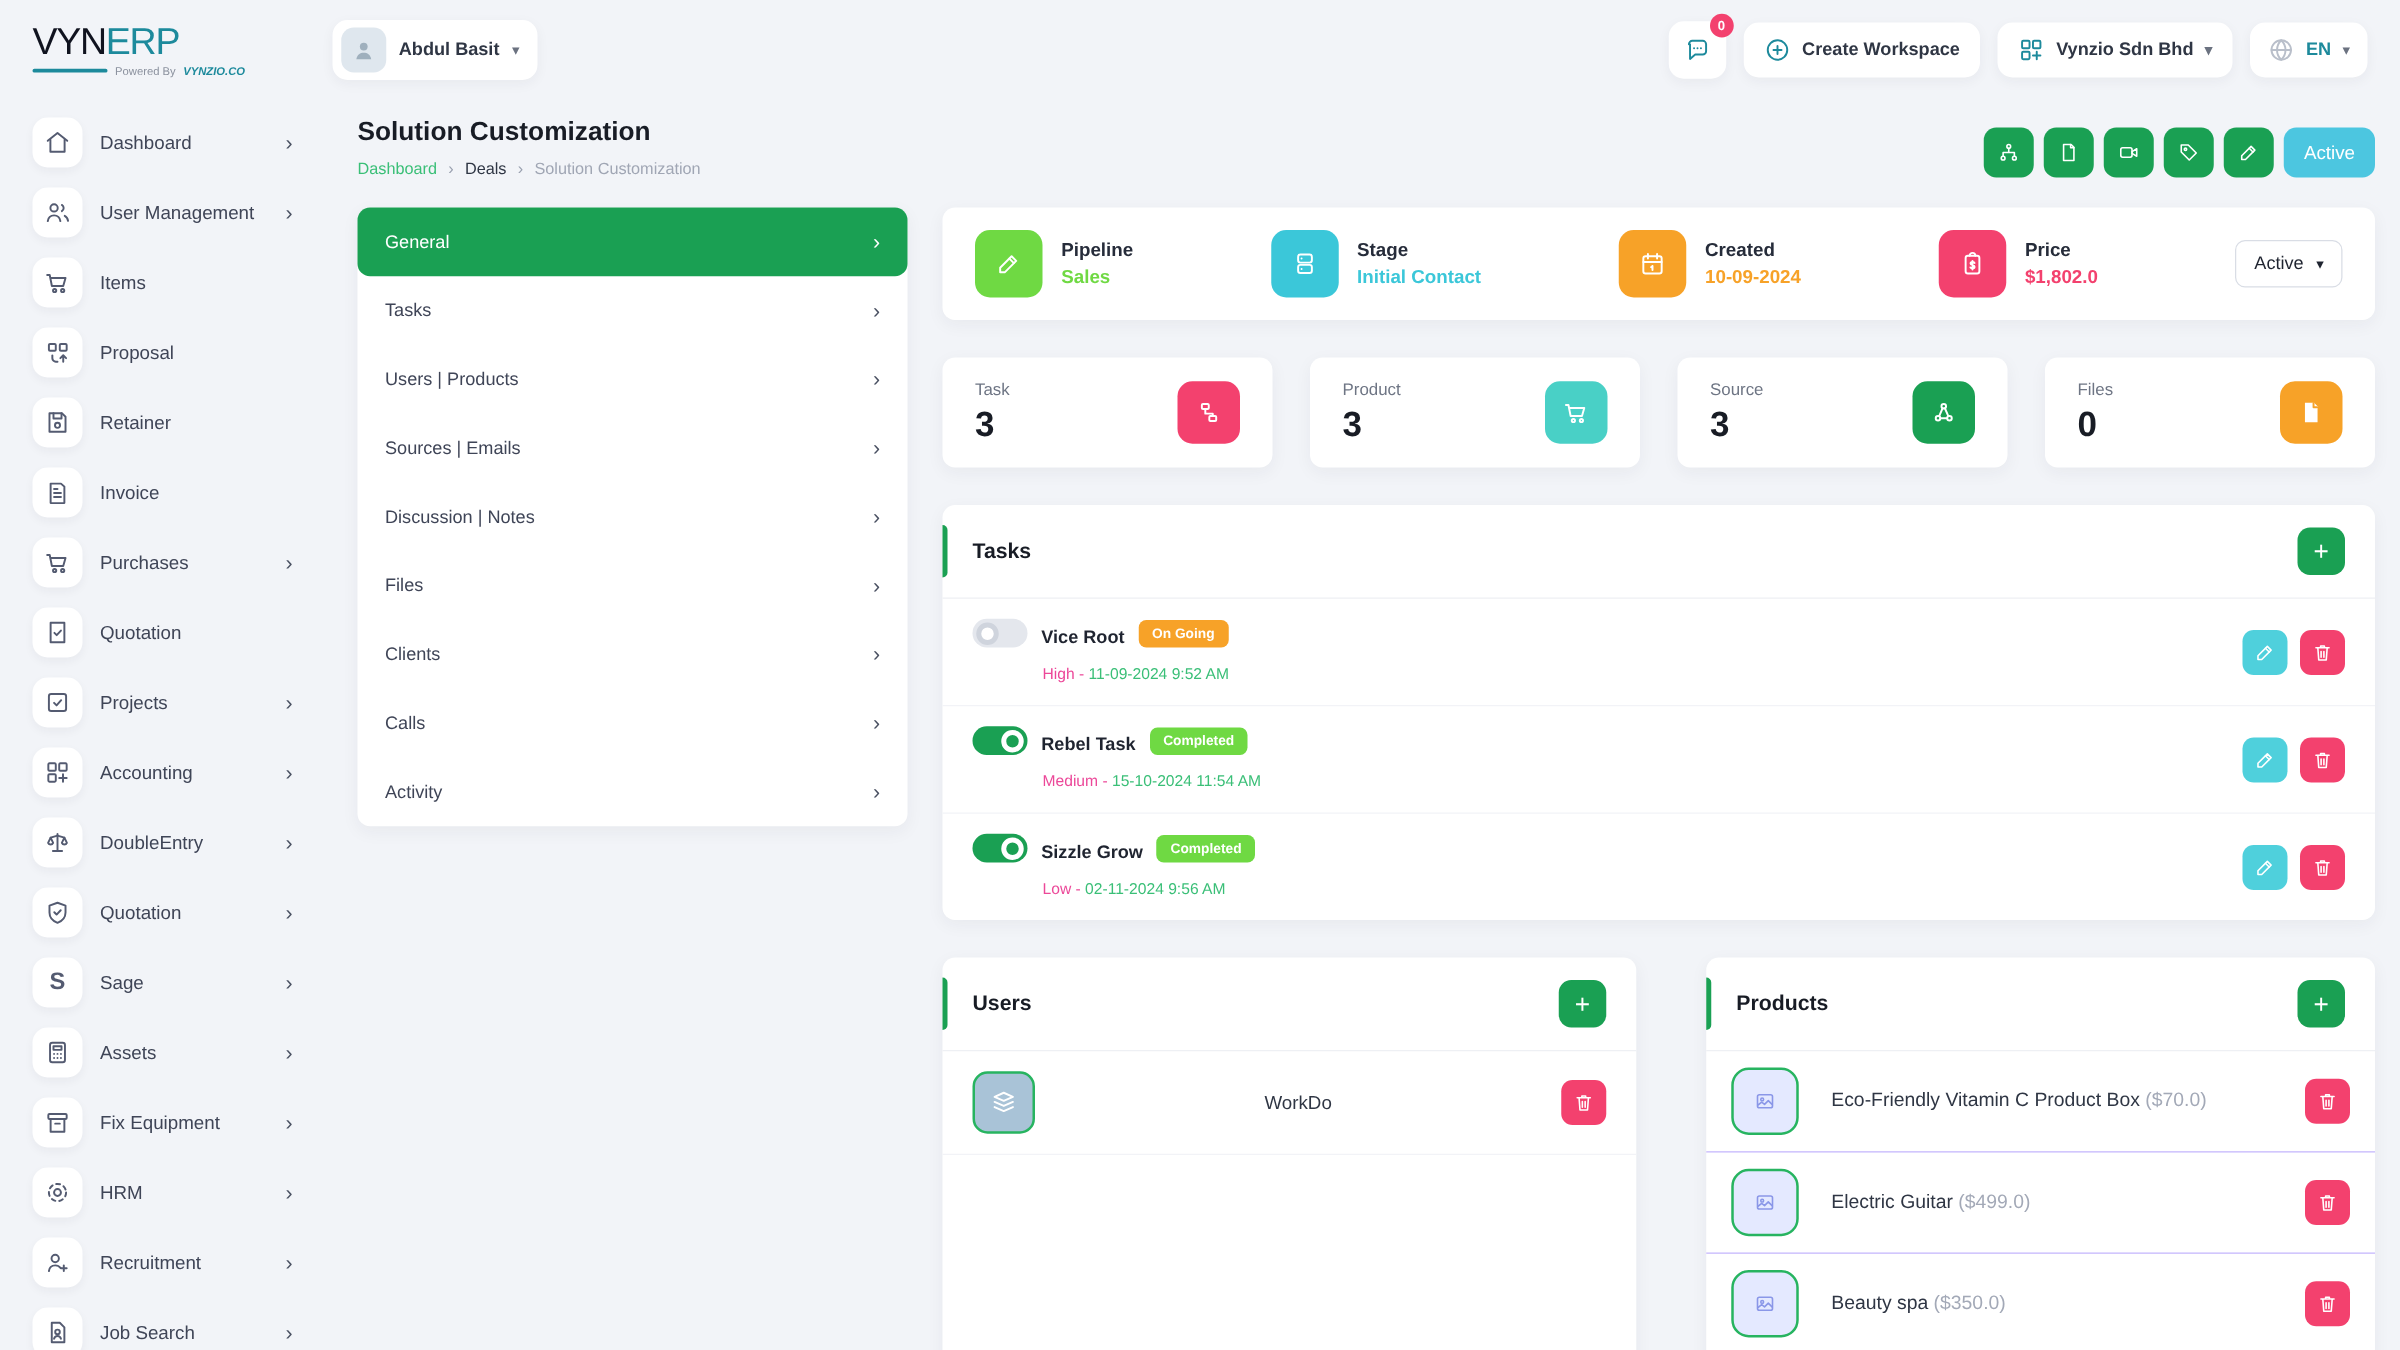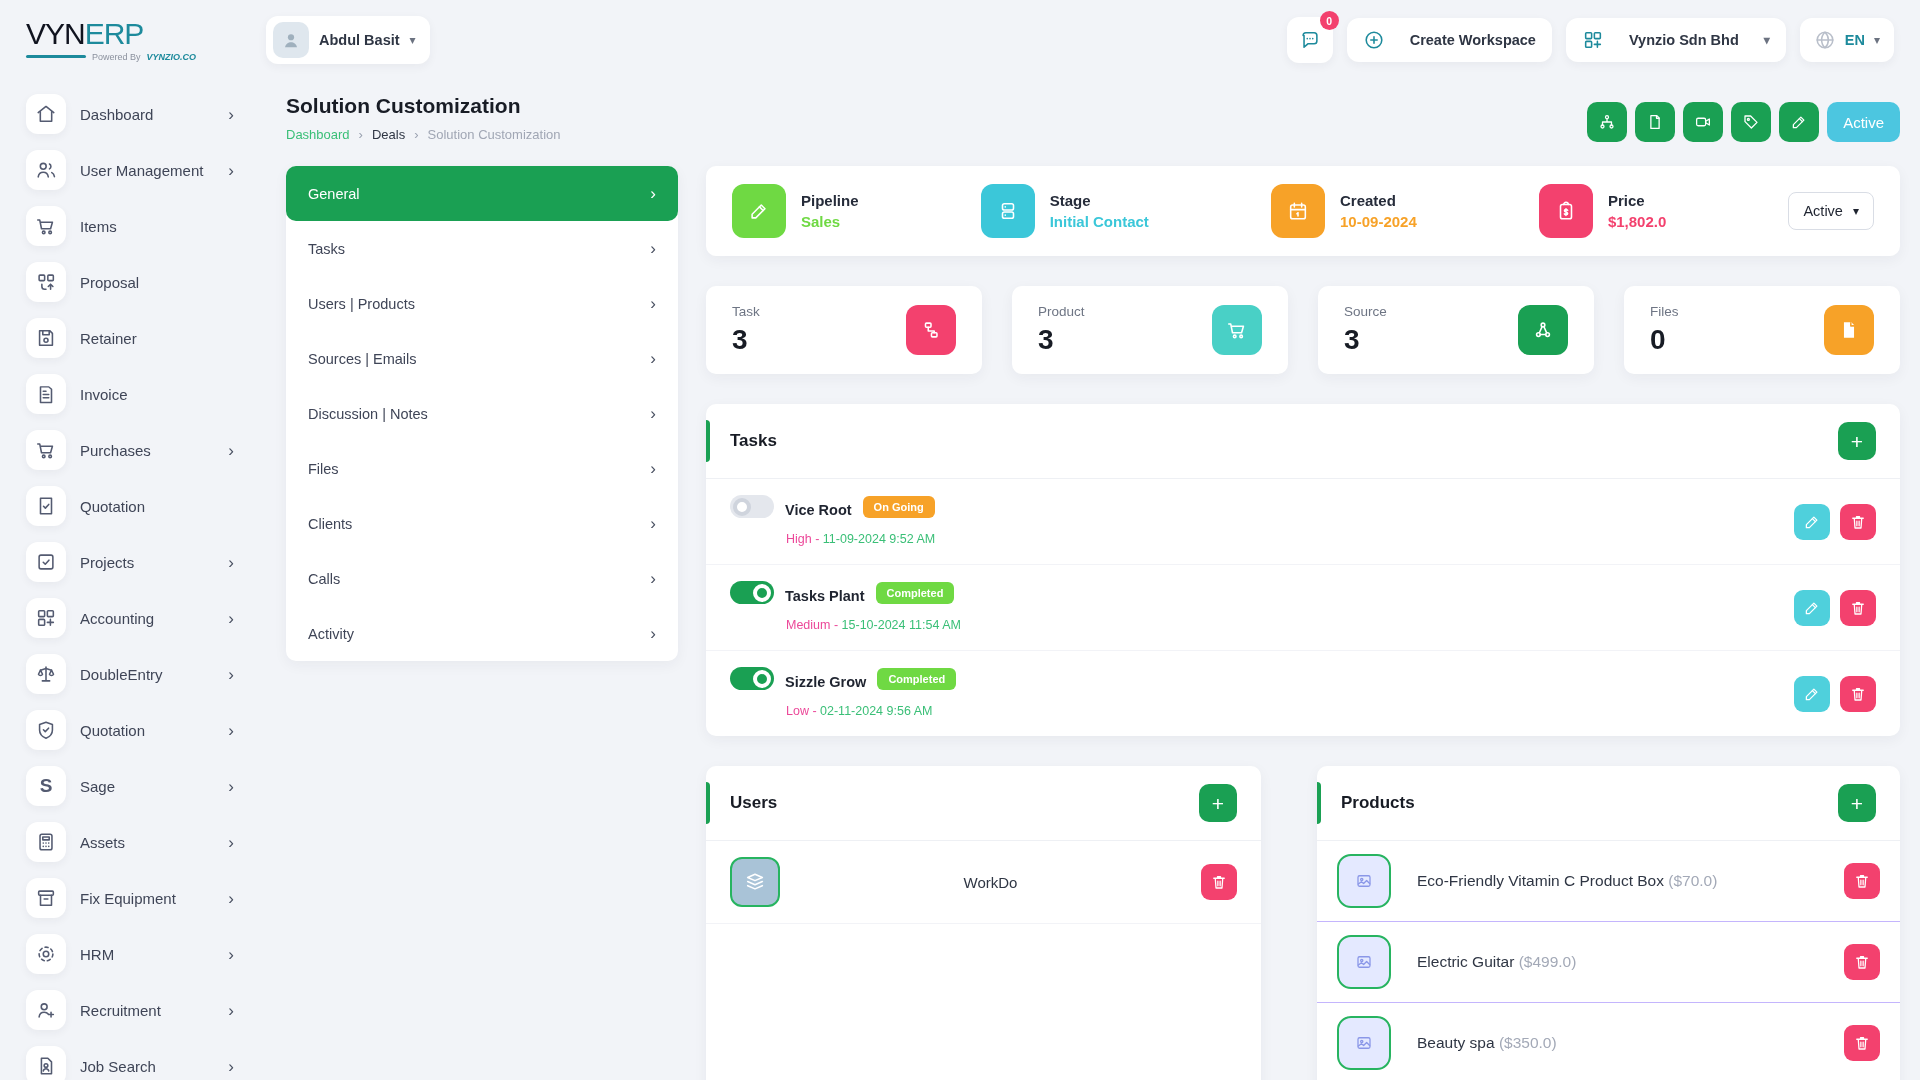--- a/index.html
+++ b/index.html
@@ -28,21 +28,21 @@
   .logo-powered{font-size:9px;color:#8b919e}
   .logo-brand{font-size:9px;color:var(--teal);font-weight:700;font-style:italic}
   .chip{background:#fff;border-radius:12px;box-shadow:0 3px 10px rgba(30,40,60,.05);display:flex;align-items:center}
   .user-chip{padding:6px 14px 6px 7px;gap:10px;cursor:pointer}
   .avatar{width:36px;height:36px;border-radius:10px;background:#dfe7ee;display:flex;align-items:center;justify-content:center;color:#9fb0bd}
   .user-name{font-size:14.5px;font-weight:600;color:#2f3644}
   .chev-d{color:#6b7280;font-size:12px}
   .top-right{margin-left:auto;display:flex;align-items:center;gap:14px}
   .chat-btn{position:relative;width:46px;height:46px;justify-content:center;color:var(--teal);cursor:pointer}
   .chat-badge{position:absolute;top:-6px;right:-6px;min-width:19px;height:19px;border-radius:50%;background:var(--pink);color:#fff;font-size:10.5px;font-weight:700;display:flex;align-items:center;justify-content:center}
-  .ws-btn{padding:11px 16px;gap:25px;font-size:14.5px;font-weight:600;color:#2f3644;cursor:pointer}
+  .ws-btn{padding:11px 16px;gap:9px;font-size:14.5px;font-weight:600;color:#2f3644;cursor:pointer}
   .ws-btn .tico{color:var(--teal)}
   .lang-btn{padding:11px 14px;gap:9px;cursor:pointer}
   .lang-globe{color:#b9bfca}
   .lang-label{font-size:14.5px;font-weight:700;color:var(--teal)}
 
   
   .body-row{display:flex;height:1000px}
   .sidebar{width:256px;padding:14px 22px 0 26px;flex-shrink:0}
   .side-item{display:flex;align-items:center;gap:14px;margin-bottom:16px;cursor:pointer}
   .side-ico{width:40px;height:40px;border-radius:12px;background:#fff;box-shadow:0 3px 8px rgba(30,40,60,.05);display:flex;align-items:center;justify-content:center;color:#545b71;flex-shrink:0}
@@ -59,21 +59,21 @@
   .bc-mid{color:#2f3644;cursor:pointer}
   .bc-cur{color:#a0a6b4}
   .head-actions{display:flex;gap:8px;margin-top:6px}
   .act-btn{width:40px;height:40px;border-radius:10px;background:var(--green);color:#fff;display:flex;align-items:center;justify-content:center;border:none;cursor:pointer}
   .active-btn{height:40px;border-radius:10px;background:#4cc6e0;color:#fff;border:none;font-size:15px;padding:0 16px;font-family:inherit;cursor:pointer}
 
   .content-grid{display:flex;gap:28px}
   .card{background:#fff;border-radius:10px;box-shadow:0 4px 14px rgba(35,46,67,.05)}
 
   
-  .menu-card{width:392px;flex-shrink:0;height:fit-content}
+  .menu-card{width:440px;flex-shrink:0;height:fit-content}
   .menu-item{display:flex;align-items:center;justify-content:space-between;padding:19px 22px;font-size:14.5px;color:var(--slate);cursor:pointer}
   .menu-item.active{background:var(--green);color:#fff;border-radius:10px;font-weight:400}
   .menu-item.active .chev-r{color:#fff}
 
   .right-col{flex:1;display:flex;flex-direction:column;gap:30px;min-width:0}
 
   
   .summary-card{height:90px;display:flex;align-items:center;justify-content:space-between;padding:0 26px}
   .sum-item{display:flex;align-items:center;gap:15px}
   .sum-ico{width:54px;height:54px;border-radius:12px;display:flex;align-items:center;justify-content:center;color:#fff}
@@ -652,21 +652,21 @@
                 </button>
             </div>
           </div>
 
           <div class="task-row">
             <div>
               <div class="task-line1">
                 <div class="toggle" data-state="on">
                     <div class="knob"></div>
                   </div>
-                <span class="task-name">Tasks Plant</span>
+                <span class="task-name">Rebel Task</span>
                 <span class="badge" data-variant="completed">Completed</span>
               </div>
               <div class="task-meta">
                 <span class="muted">Medium</span><span class="muted"> - </span><span class="meta-date">15-10-2024 11:54 AM</span>
               </div>
             </div>
             <div class="row-actions">
               <button class="mini-btn mini-edit">
                   <svg class="ic sm" viewBox="0 0 24 24">
                     <path d="M14.5 5.5l4 4L8.5 19.5H4.5v-4z"></path>

